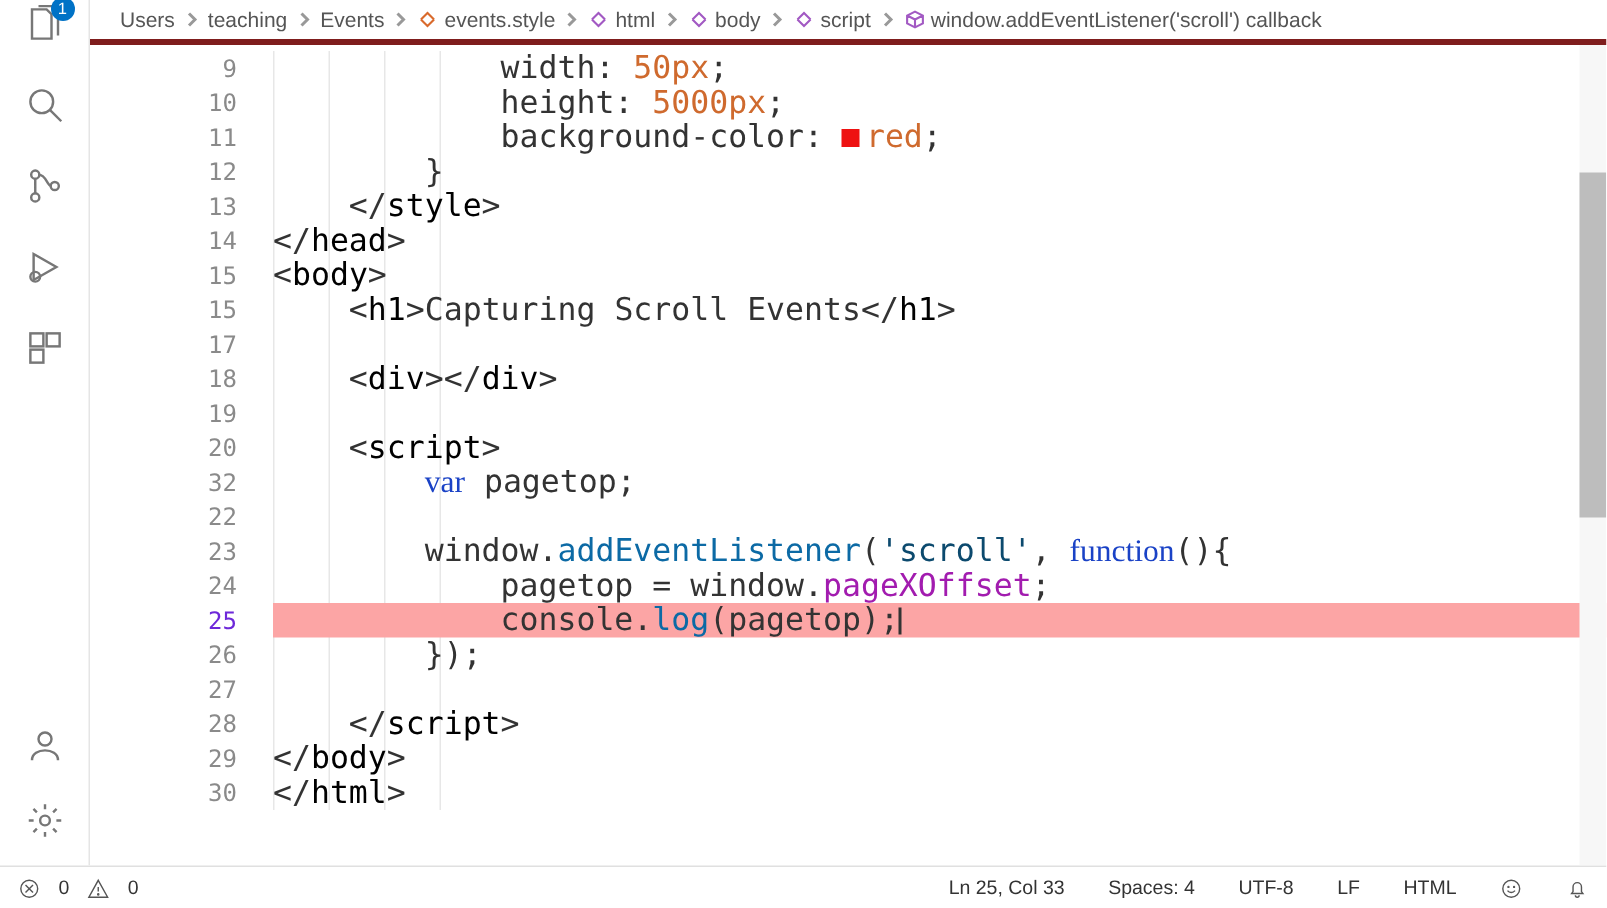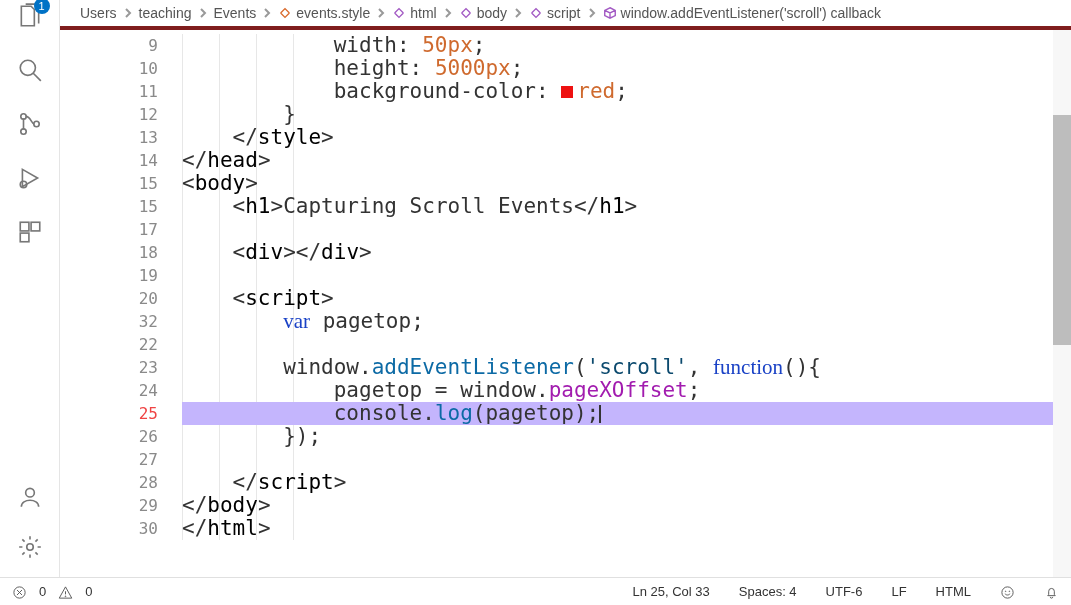--- a/index.html
+++ b/index.html
@@ -18,21 +18,21 @@
   .breadcrumb .sep { margin:0 6px; color:#999; }
   .crumb-icon { width:14px; height:14px; margin-right:4px; }
   .crumb-icon.file svg { stroke:#d96a2c; fill:none; stroke-width:1.6; }
   .crumb-icon.sym svg { stroke:#a259c3; fill:none; stroke-width:1.6; }
   .crumb-icon.cube svg { stroke:#a259c3; fill:none; stroke-width:1.6; }
   .chev svg { width:10px; height:10px; stroke:#999; fill:none; stroke-width:2; }
   .editor { flex:1; display:flex; position:relative; min-height:0; overflow:hidden; }
   .gutter { width:122px; text-align:right; padding-right:24px; color:#8a8a8a; font-family: Menlo, Consolas, monospace; font-size:16px; line-height:23px; padding-top:4px; }
   .code { flex:1; font-family: Menlo, Consolas, monospace; font-size:21px; line-height:23px; white-space:pre; color:#333; position:relative; padding-top:4px; }
   .line { position:relative; height:23px; }
-  .line.active { background:#c4b5fd; }
+  .line.active { background:#fca5a5; }
   .tag { color:#000000; }
   .attr { color:#cf6a2e; }
   .kw { color:#1a42c6;font-family:Liberation Serif, serif; }
   .string { color:#0c4a6e; }
   .func { color:#0c6aa5; }
   .prop { color:#a21caf; }
   .swatch { display:inline-block; width:12px; height:12px; background:#e11; vertical-align:middle; margin-right:4px; }
   .cursor { display:inline-block; width:1.5px; height:18px; background:#333; vertical-align:middle; }
   .minimap { position:absolute; right:0; top:0; width:18px; height:100%; background:#f7f7f7; }
   .minimap-thumb { position:absolute; right:0; width:18px; background:#bdbdbd; }
@@ -181,21 +181,21 @@
             <div class="ln">15</div>
             <div class="ln">15</div>
             <div class="ln">17</div>
             <div class="ln">18</div>
             <div class="ln">19</div>
             <div class="ln">20</div>
             <div class="ln">32</div>
             <div class="ln">22</div>
             <div class="ln">23</div>
             <div class="ln">24</div>
-            <div class="ln" style="color: #ef4444;">25</div>
+            <div class="ln" style="color: #6d28d9;">25</div>
             <div class="ln">26</div>
             <div class="ln">27</div>
             <div class="ln">28</div>
             <div class="ln">29</div>
             <div class="ln">30</div>
           </div>
         <div class="code-wrap">
           <div class="indent-guides" id="guides" style="height: 506px; left: 0px;">
               <div class="vguide" style="left: 0px;"></div>
               <div class="vguide" style="left: 37px;"></div>
@@ -224,21 +224,21 @@
             <path d="M12 3l10 18H2z"></path>
             <line x1="12" y1="10" x2="12" y2="15"></line>
             <circle cx="12" cy="18" r="0.6"></circle>
           </svg></span>
       <span>0</span>
     </div>
     <div class="grow"></div>
     <div class="group" style="gap:29px">
       <span>Ln 25, Col 33</span>
       <span>Spaces: 4</span>
-      <span>UTF-6</span>
+      <span>UTF-8</span>
       <span>LF</span>
       <span>HTML</span>
       <span class="status-icon"><svg viewBox="0 0 24 24">
             <circle cx="12" cy="12" r="9"></circle>
             <path d="M8 14s1.5 2 4 2 4-2 4-2"></path>
             <circle cx="9" cy="10" r="0.5"></circle>
             <circle cx="15" cy="10" r="0.5"></circle>
           </svg></span>
       <span class="status-icon"><svg viewBox="0 0 24 24">
             <path d="M6 17h12l-1.5-2V10a4.5 4.5 0 0 0-9 0v5z"></path>

